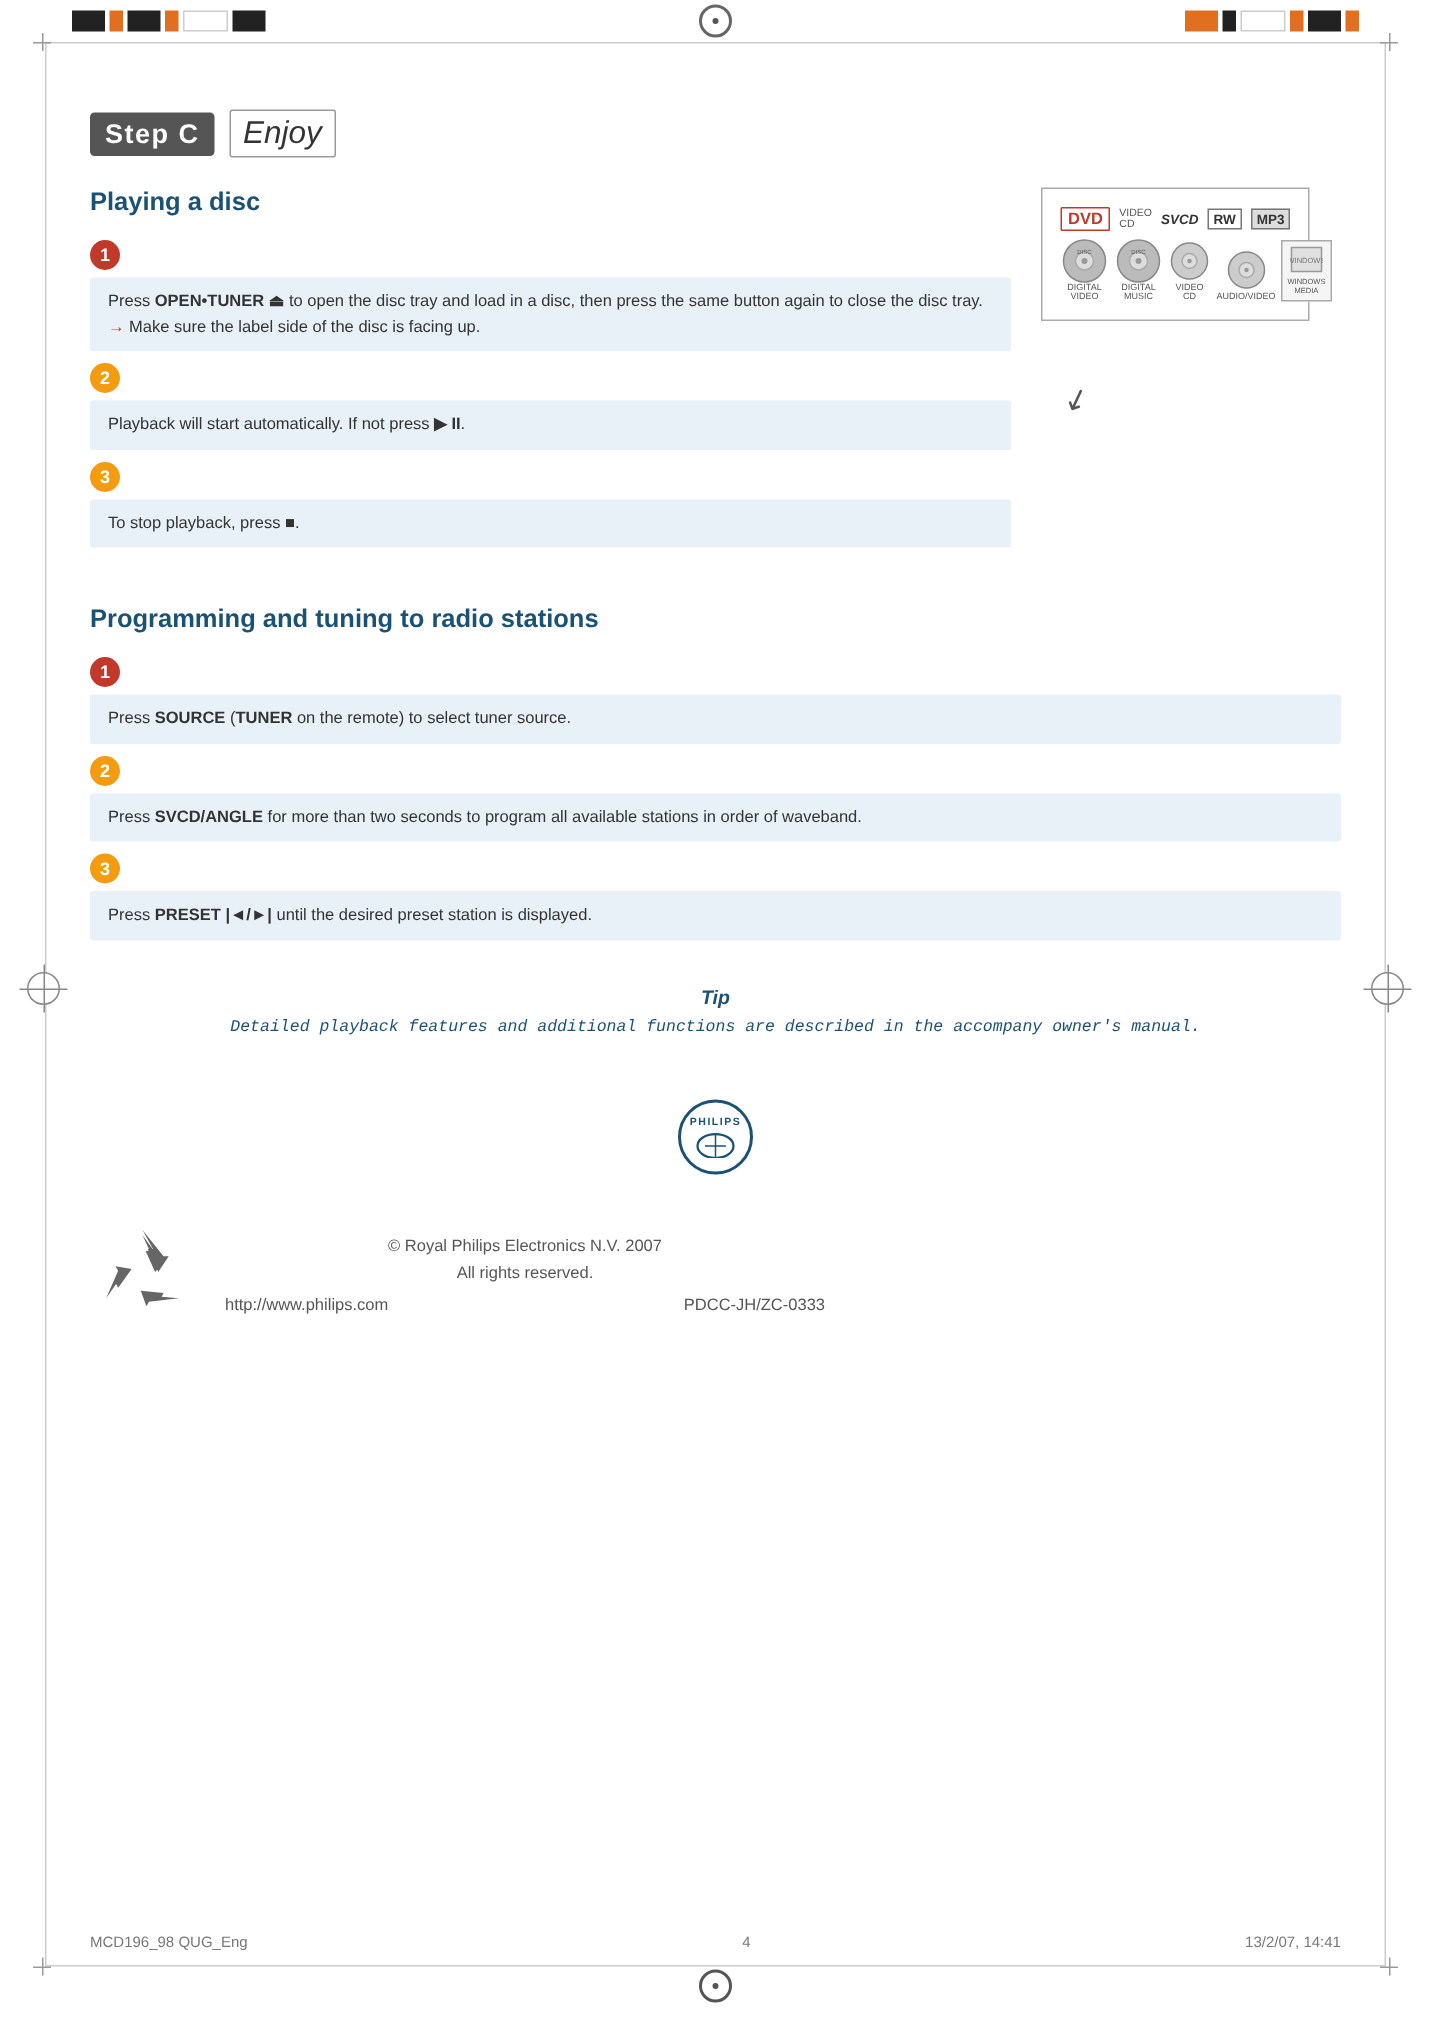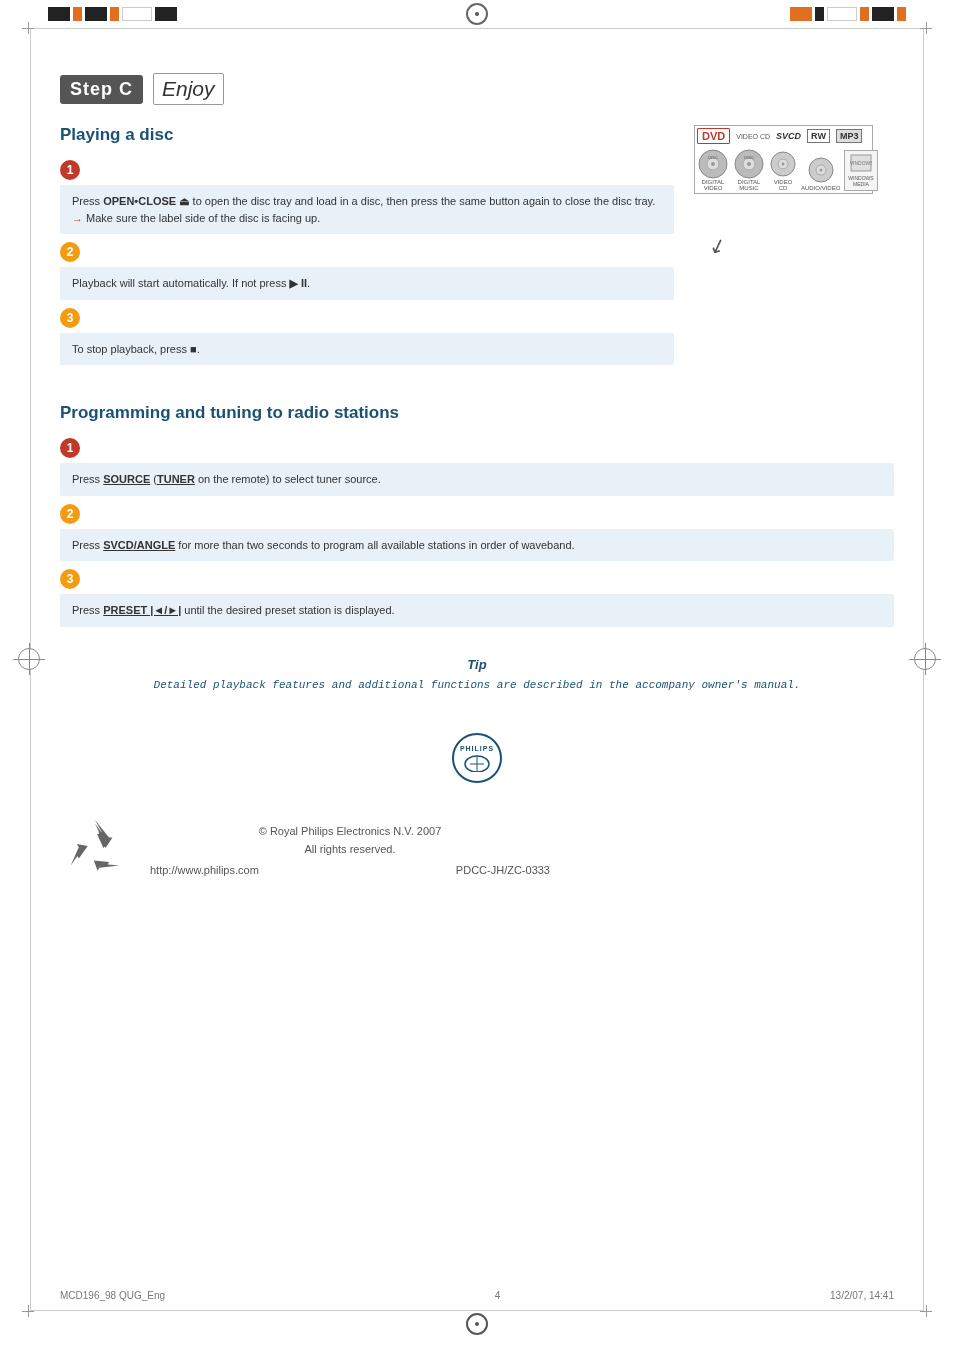--- a/index.html
+++ b/index.html
@@ -179,21 +179,21 @@
     }
 
     .step-content-box .arrow-bullet {
       color: #c0392b;
       font-weight: bold;
     }
 
     
     .disc-logos {
       border: 1px solid #aaa;
-      padding: 2px;
+      padding: 12px;
       width: 179px;
       background: white;
     }
 
     .logos-row {
       display: flex;
       gap: 4px;
       align-items: center;
       margin-bottom: 4px;
     }
@@ -329,21 +329,20 @@
     .step-wrapper {
       margin-bottom: 8px;
     }
 
     .step-badge-row {
       margin-bottom: 2px;
     }
 
     .bold-keyword {
       font-weight: bold;
-      text-decoration: underline;
     }
 
     .crosshair-left {
       position: absolute;
       left: 18px;
       top: 48%;
     }
 
     .crosshair-right {
       position: absolute;
@@ -436,21 +435,21 @@
 
     <div class="section-playing">
       <div class="section-left">
         <div class="section-title">Playing a disc</div>
 
         <div class="step-wrapper">
           <div class="step-badge-row">
             <span class="step-number step-num-1">1</span>
           </div>
           <div class="step-content-box">
-            Press <span class="bold-word">OPEN•CLOSE ⏏</span> to open the disc tray and load in a disc, then press the same button again to close the disc tray.<br>
+            Press <span class="bold-word">OPEN•TUNER ⏏</span> to open the disc tray and load in a disc, then press the same button again to close the disc tray.<br>
             <span class="arrow-bullet">→</span> Make sure the label side of the disc is facing up.
           </div>
         </div>
 
         <div class="step-wrapper">
           <div class="step-badge-row">
             <span class="step-number step-num-2">2</span>
           </div>
           <div class="step-content-box">
             Playback will start automatically. If not press <span class="bold-word">▶ II</span>.

